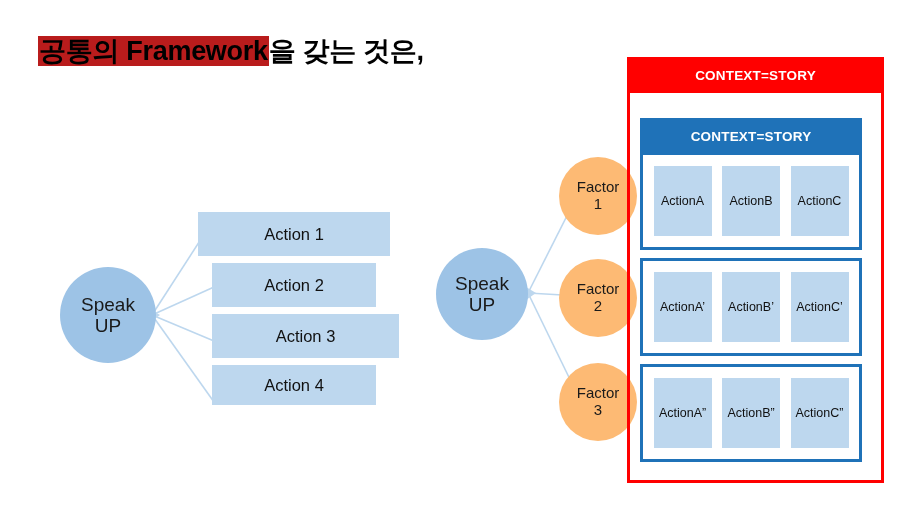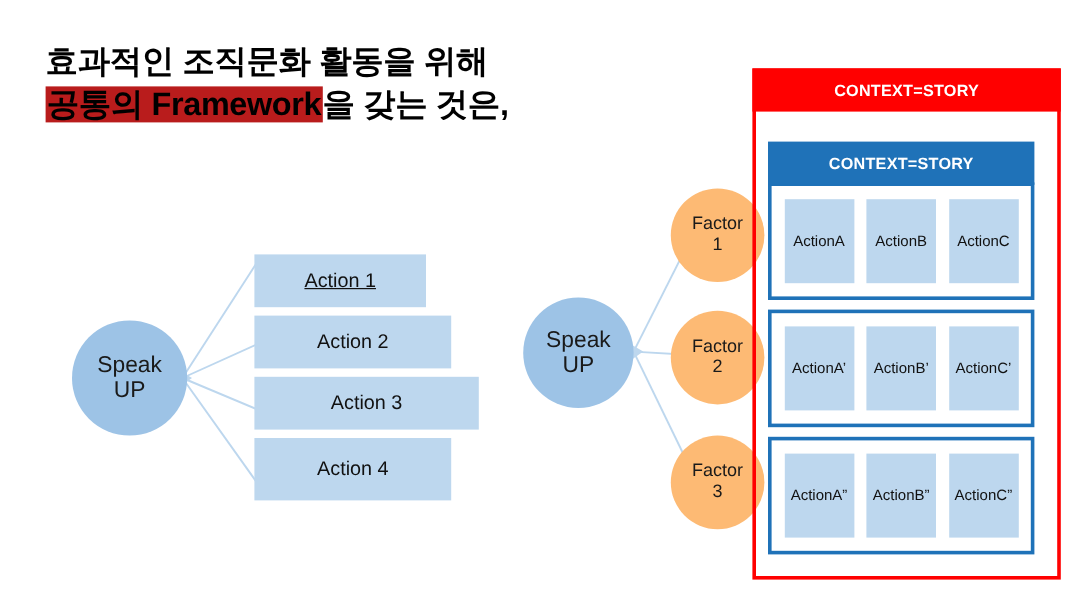--- a/index.html
+++ b/index.html
@@ -164,21 +164,20 @@
     text-align: center;
     color: #111111;
   }
 </style>
 </head>
 <body>
 
 <div class="slide">
 
   <div class="title-block">
-    <div class="title-line">효과적인 조직문화 활동을 위해</div>
     <div class="title-line"><span class="hl">공통의 Framework</span><span>을 갖는 것은,</span></div>
   </div>
 
 
   <svg class="connectors" viewBox="0 0 900 506">
 
     <g stroke="#BDD7EE" stroke-width="1.6" fill="none">
       <line x1="152" y1="315" x2="214" y2="219"></line>
       <line x1="152" y1="315" x2="214" y2="287"></line>
       <line x1="152" y1="315" x2="214" y2="341"></line>
@@ -192,30 +191,30 @@
       <line x1="528" y1="293" x2="580" y2="400"></line>
     </g>
     <polygon points="526,287 526,300 536,293" fill="#BDD7EE"></polygon>
   </svg>
 
   <div class="circle speak-circle" style="left:60px; top:267px; width:96px; height:96px;">
     <span>Speak</span>
     <span>UP</span>
   </div>
 
-  <div class="action-bar" style="left:212px; top:212px; width:143px; height:44px;text-decoration:underline;">
+  <div class="action-bar" style="left:198px; top:212px; width:192px; height:44px;">
     <span>Action 1</span>
   </div>
   <div class="action-bar" style="left:212px; top:263px; width:164px; height:44px;">
     <span>Action 2</span>
   </div>
   <div class="action-bar" style="left:212px; top:314px; width:187px; height:44px;">
     <span>Action 3</span>
   </div>
-  <div class="action-bar" style="left:212px; top:365px; width:164px; height:52px;">
+  <div class="action-bar" style="left:212px; top:365px; width:164px; height:40px;">
     <span>Action 4</span>
   </div>
 
   <div class="circle speak-circle" style="left:436px; top:248px; width:92px; height:92px;">
     <span>Speak</span>
     <span>UP</span>
   </div>
 
   <div class="circle factor-circle" style="left:559px; top:157px; width:78px; height:78px;">
     <span>Factor</span>

